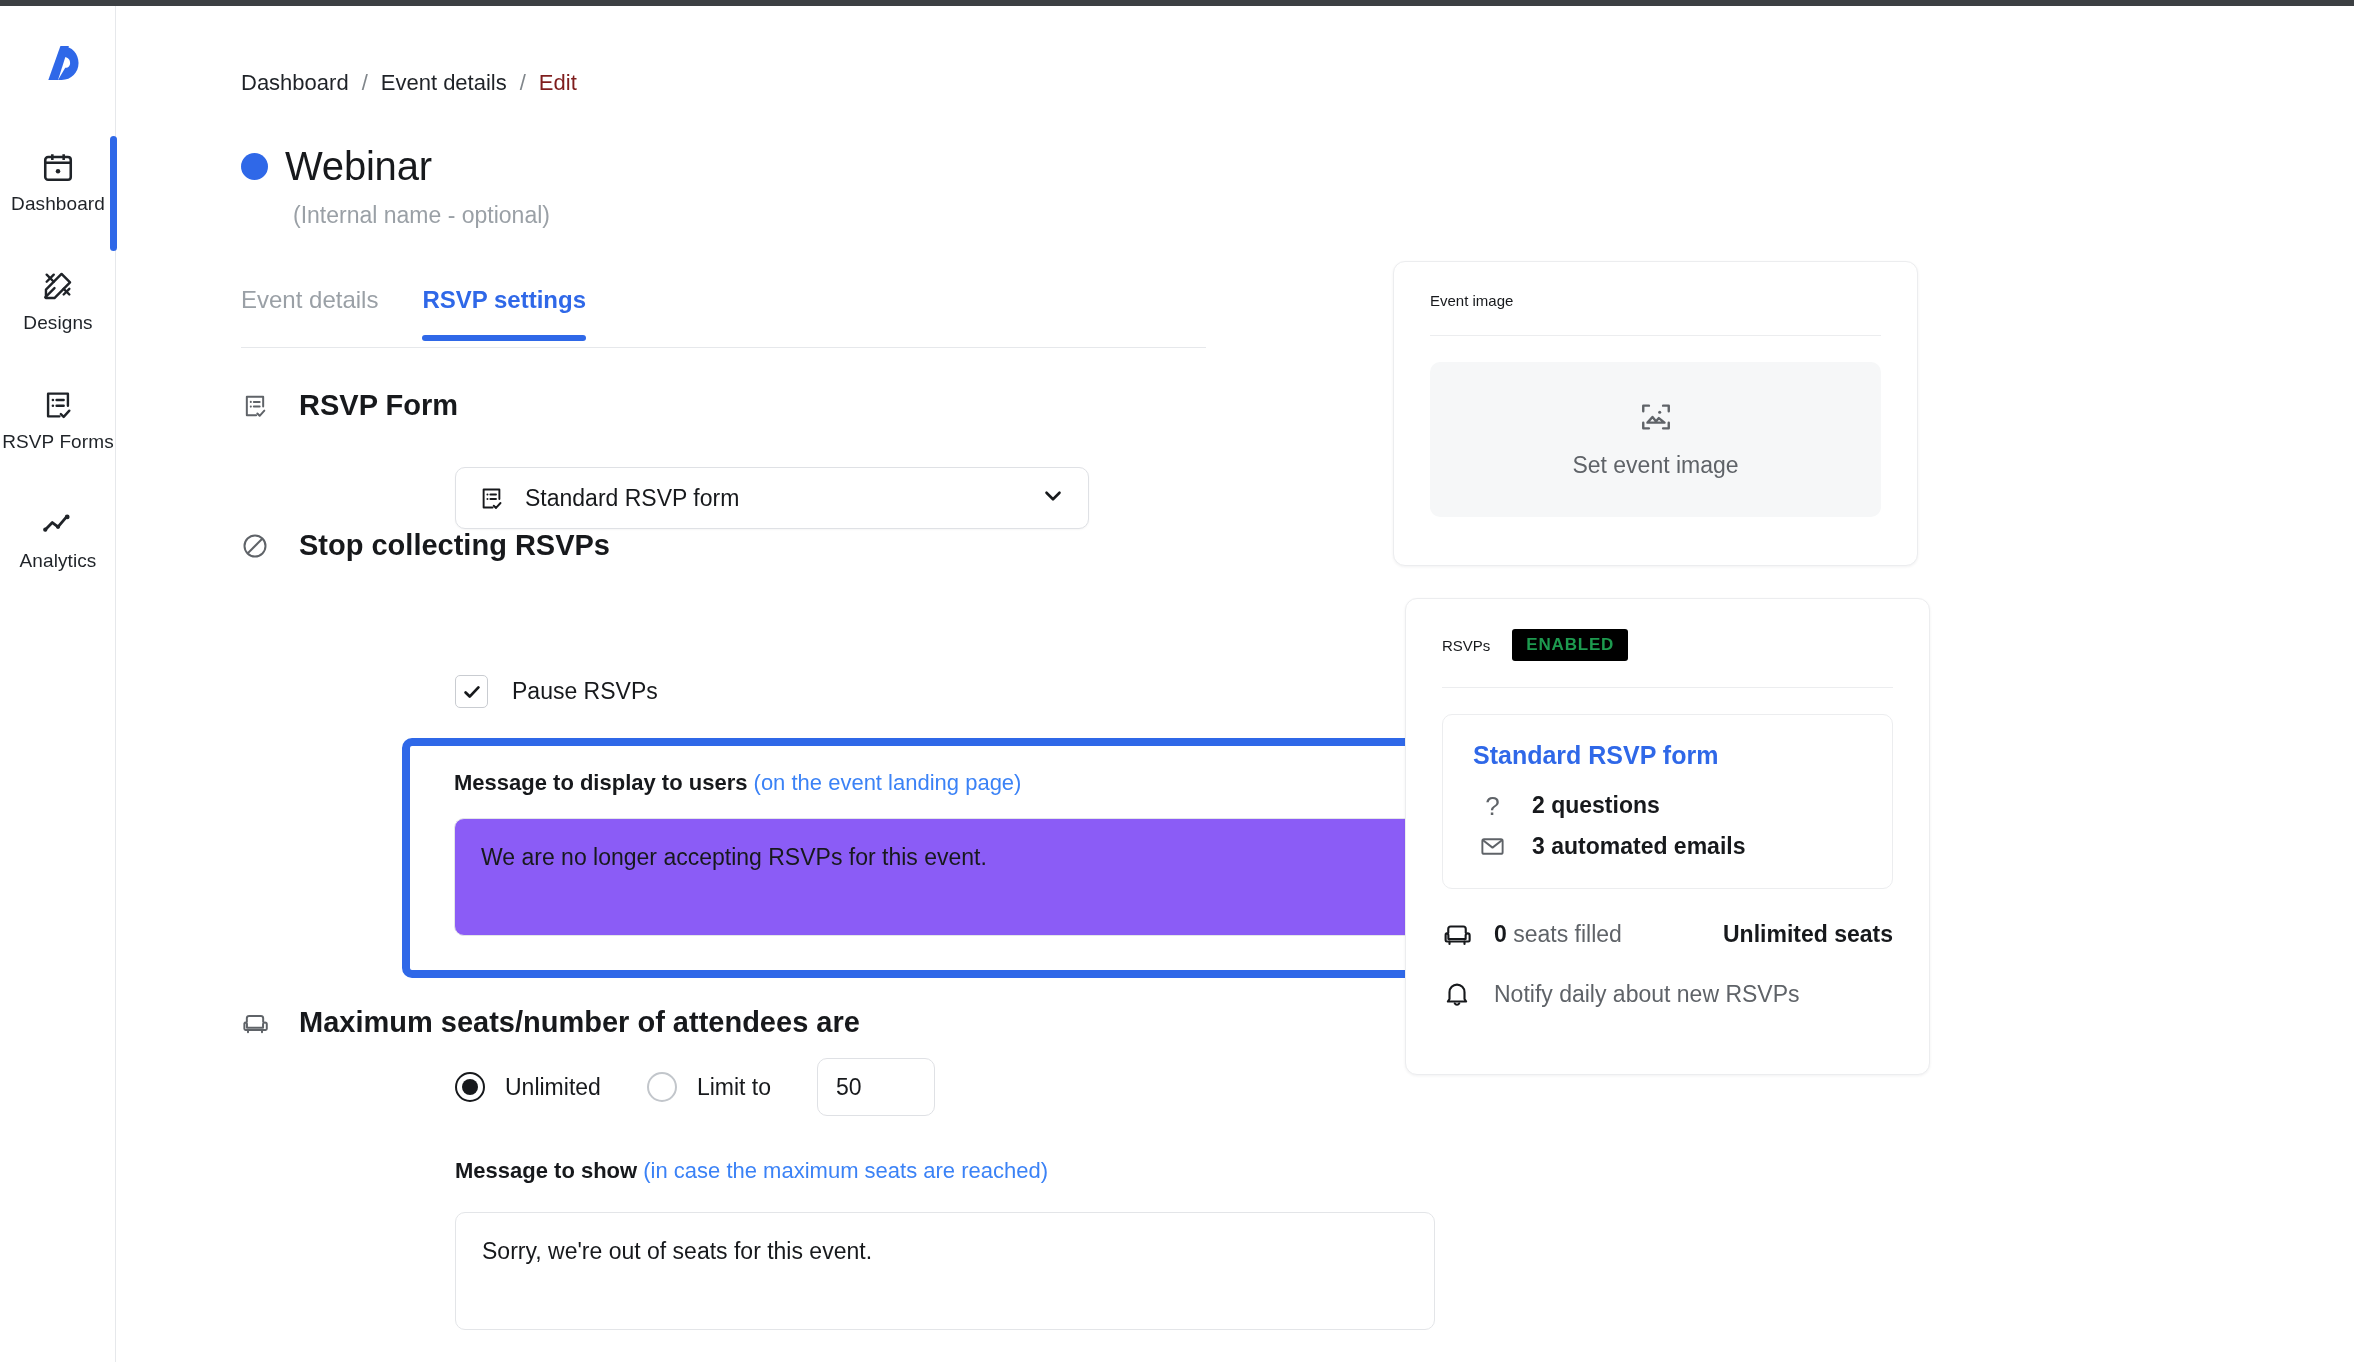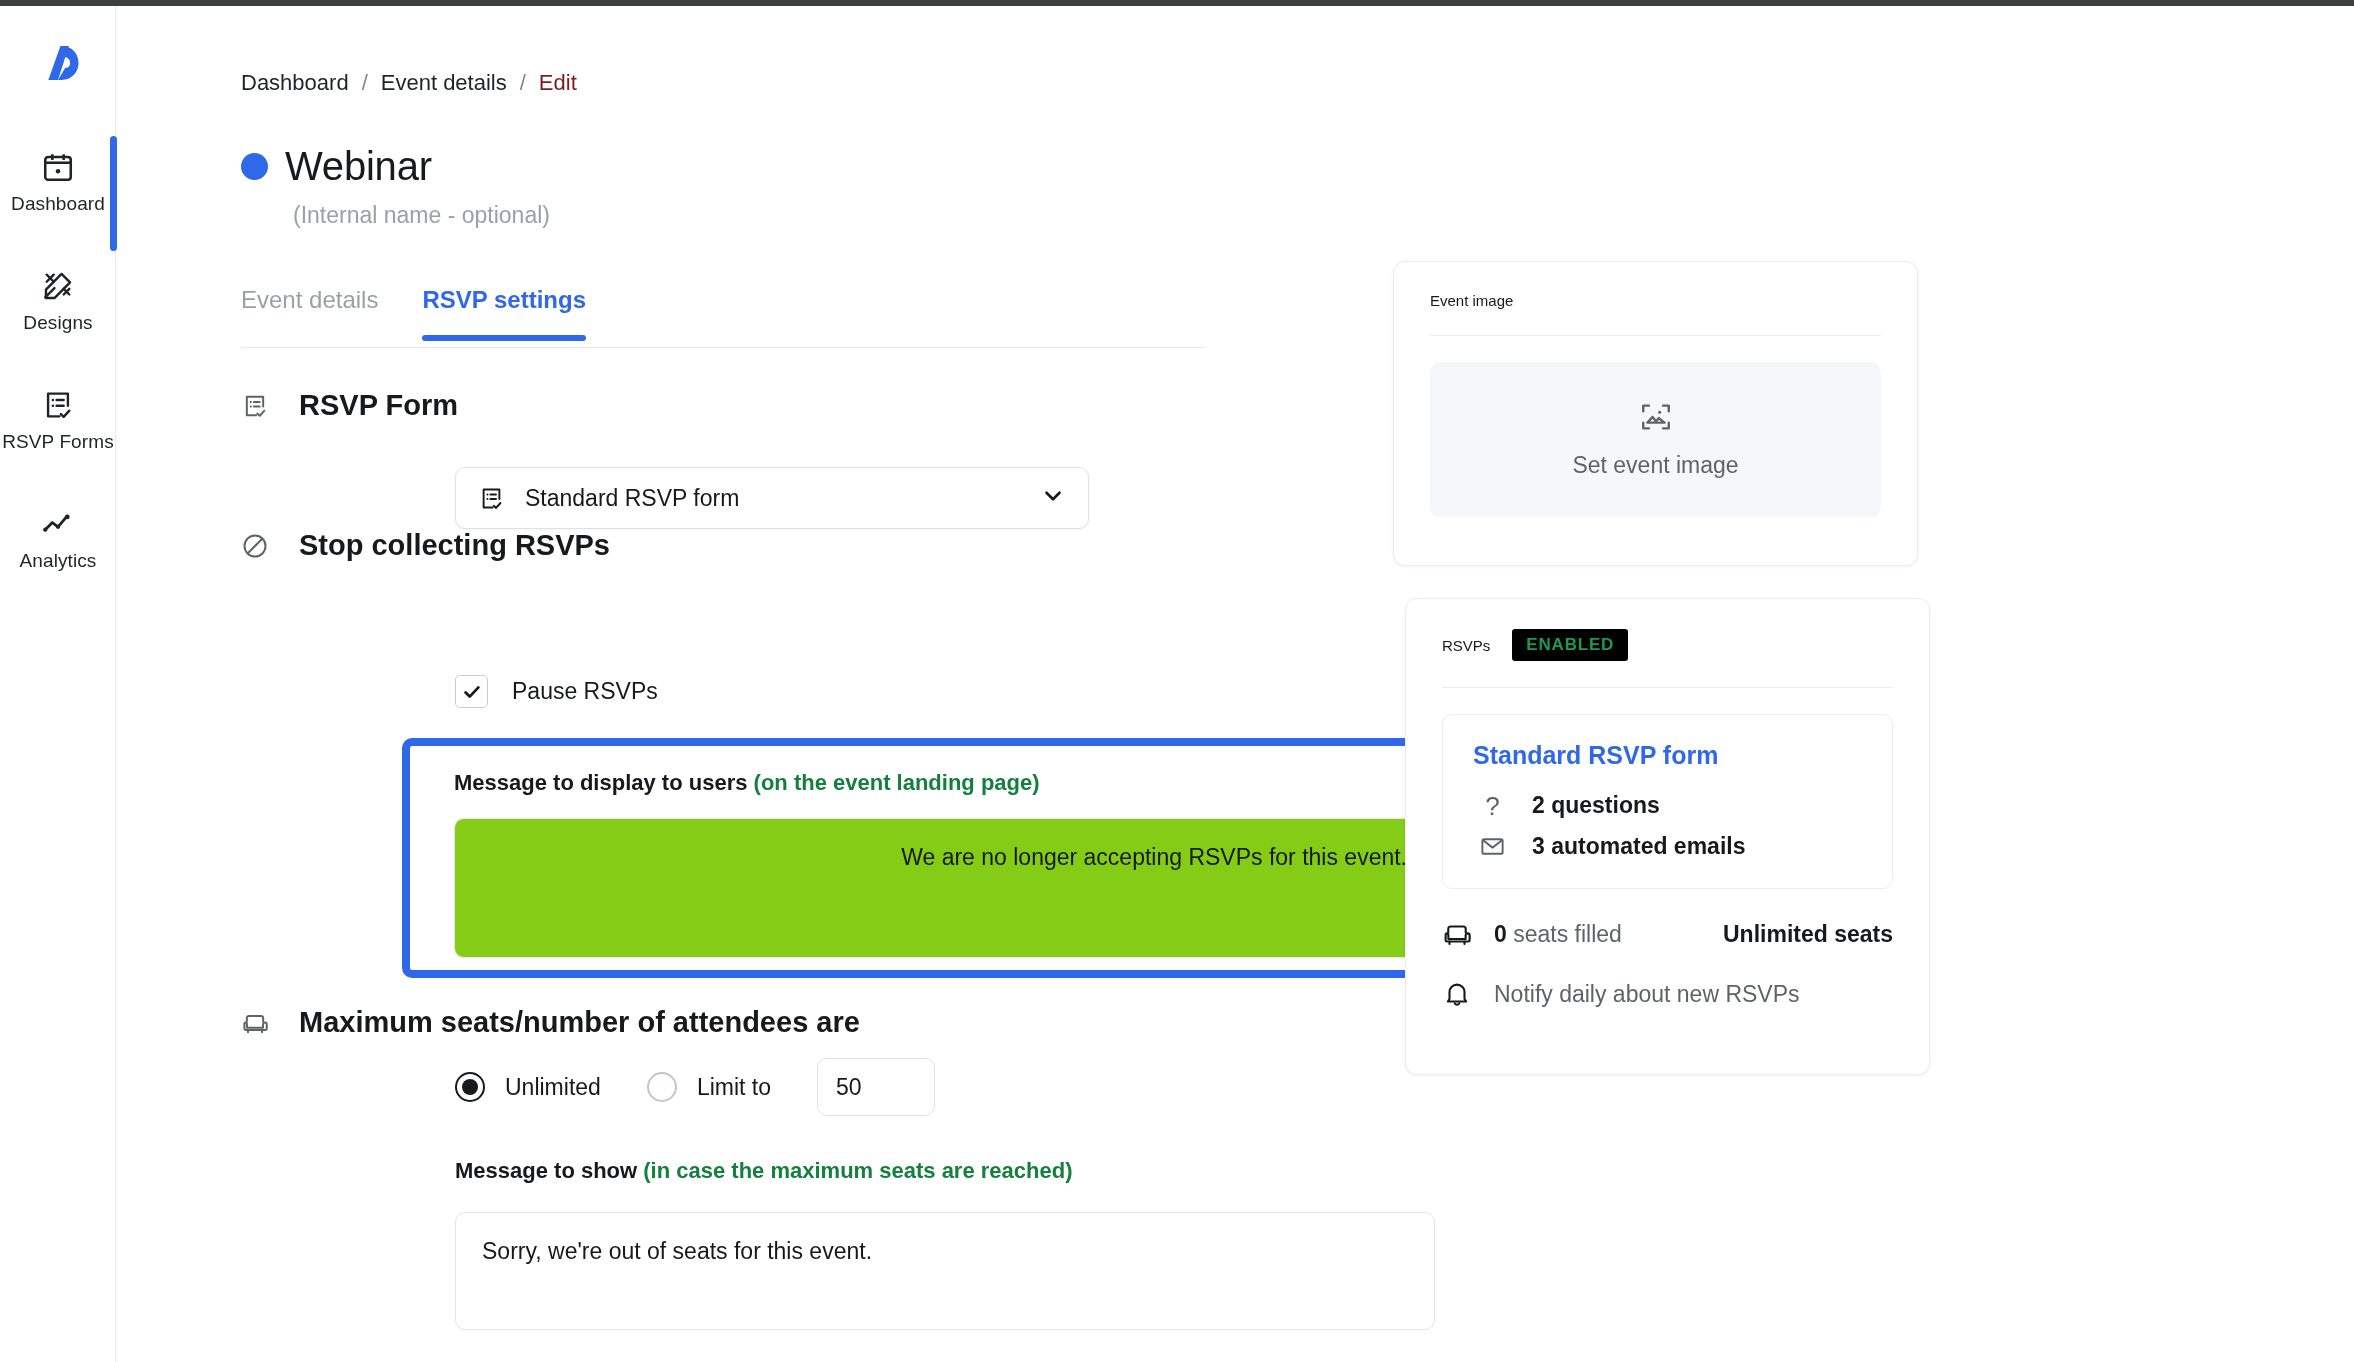--- a/index.html
+++ b/index.html
@@ -103,27 +103,27 @@
   .cbox svg { width: 22px; height: 22px; color: #17191c; }
   .checkrow .lbl { font-size: 23px; color: #17191c; }
 
   
   .hl {
     position: absolute; left: 285px; top: 732px; width: 1070px; height: 240px;
     border: 8px solid #2f68e8; border-radius: 10px; background: #fff;
   }
   .fieldlabel { font-size: 22px; color: #17191c; }
   .fieldlabel b { font-weight: 700; }
-  .fieldlabel span.note { color: #15803d; font-weight: 700; }
+  .fieldlabel span.note { color: #3b82f6; font-weight: 400; }
   .hl .fieldlabel { position: absolute; left: 44px; top: 24px; }
   .hl .ta {
-    position: absolute; left: 44px; top: 72px; width: 980px; height: 140px;
-    border: 1px solid #e3e5e8; border-radius: 10px; background: #84cc16;
+    position: absolute; left: 44px; top: 72px; width: 980px; height: 118px;
+    border: 1px solid #e3e5e8; border-radius: 10px; background: #8b5cf6;
     font-size: 23px; color: #17191c; padding: 25px 26px;
-    font-family: "Liberation Sans", sans-serif; resize: none; outline: none; text-align: right;
+    font-family: "Liberation Sans", sans-serif; resize: none; outline: none;
   }
 
   .radios {
     position: absolute; left: 338px; top: 1052px;
     display: flex; align-items: center; gap: 46px;
   }
   .radio { display: flex; align-items: center; gap: 20px; cursor: pointer; }
   .rdot {
     width: 30px; height: 30px; border-radius: 50%;
     border: 2px solid #c2c6cb; background: #fff;

